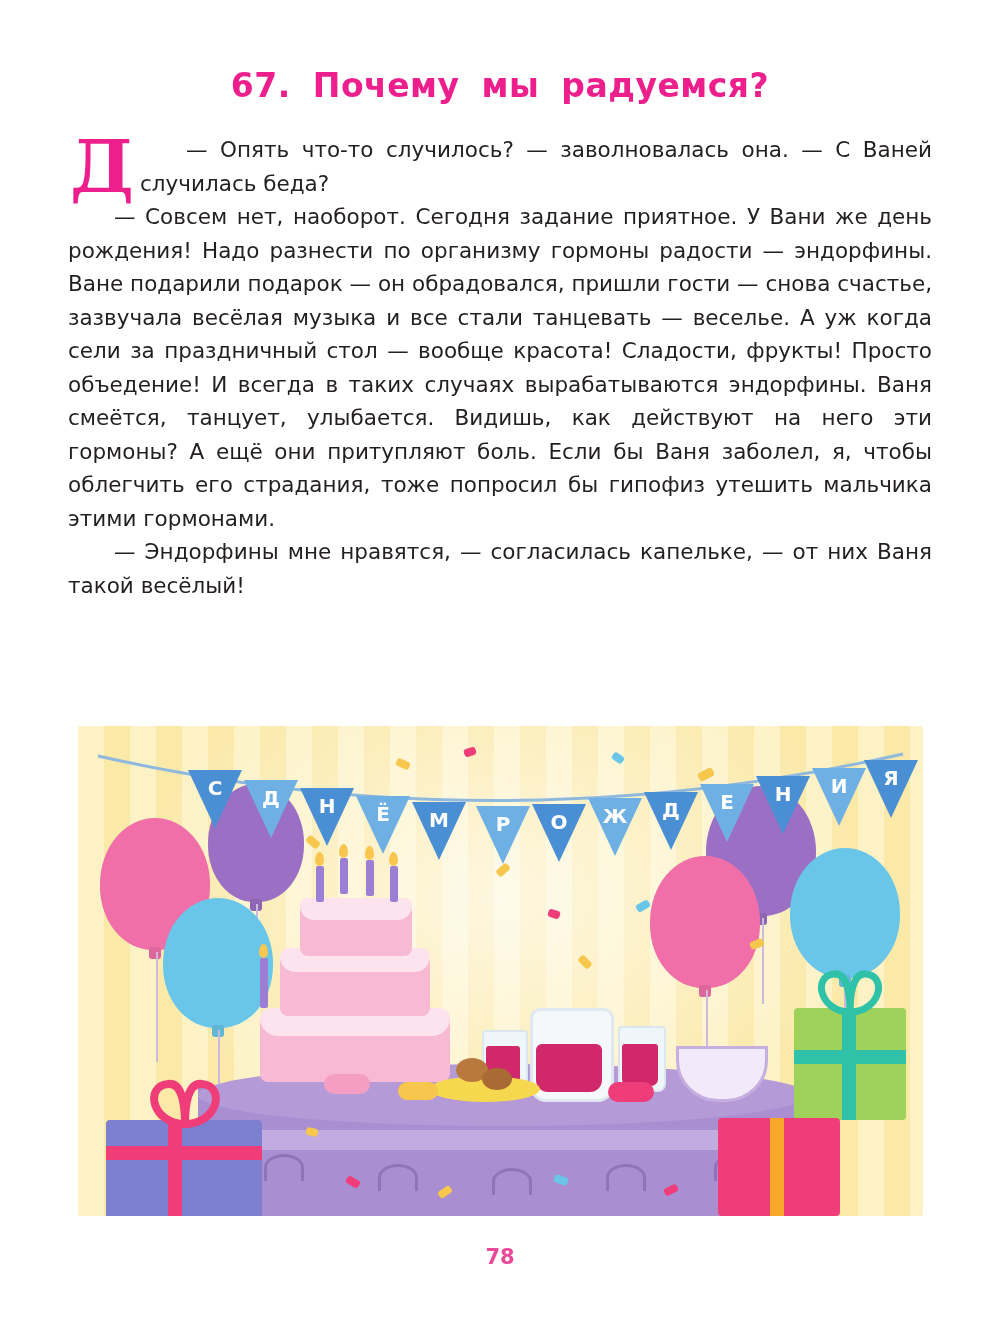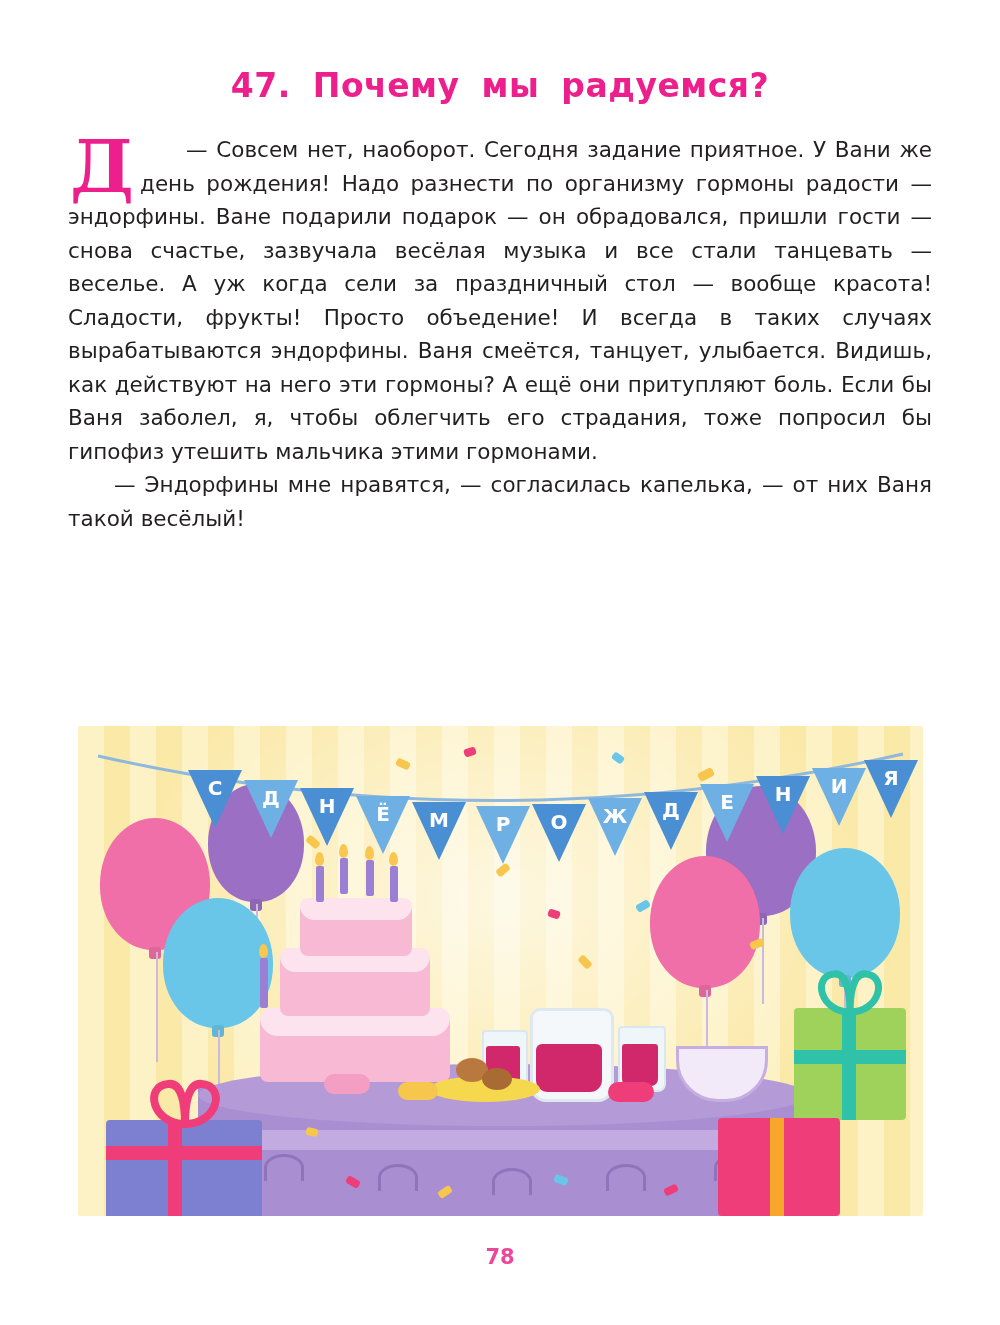--- a/index.html
+++ b/index.html
@@ -219,26 +219,27 @@
     font-weight: bold;
     color: #ec4899;
     font-family: "DejaVu Sans", sans-serif;
   }
 </style>
 </head>
 <body>
 
 <div class="page">
 
-  <div class="chapter-title">47.  Почему  мы  радуемся?</div>
+  <div class="chapter-title">67.  Почему  мы  радуемся?</div>
 
   <div class="body-text">
     <p class="first"><span class="dropcap">Д</span></p>
+    <p>— Опять что-то случилось? — заволновалась она. — С Ваней случилась беда?</p>
     <p>— Совсем нет, наоборот. Сегодня задание приятное. У Вани же день рождения! Надо разнести по организму гормоны радости — эндорфины. Ване подарили подарок — он обрадовался, пришли гости — снова счастье, зазвучала весёлая музыка и все стали танцевать — веселье. А уж когда сели за праздничный стол — вообще красота! Сладости, фрукты! Просто объедение! И всегда в таких случаях вырабатываются эндорфины. Ваня смеётся, танцует, улыбается. Видишь, как действуют на него эти гормоны? А ещё они притупляют боль. Если бы Ваня заболел, я, чтобы облегчить его страдания, тоже попросил бы гипофиз утешить мальчика этими гормонами.</p>
-    <p>— Эндорфины мне нравятся, — согласилась капелька, — от них Ваня такой весёлый!</p>
+    <p>— Эндорфины мне нравятся, — согласилась капельке, — от них Ваня такой весёлый!</p>
   </div>
 
   <div class="illustration">
     <div class="wall-stripes"></div>
     <div class="wall-glow"></div>
 
     <div class="balloon" style="left:130px; top:58px; width:96px; height:118px; background:#9b6fc4;"></div>
     <div class="string" style="left:178px; top:178px; height:90px;"></div>
 
     <div class="balloon" style="left:22px; top:92px; width:110px; height:132px; background:#f06fa8;"></div>

